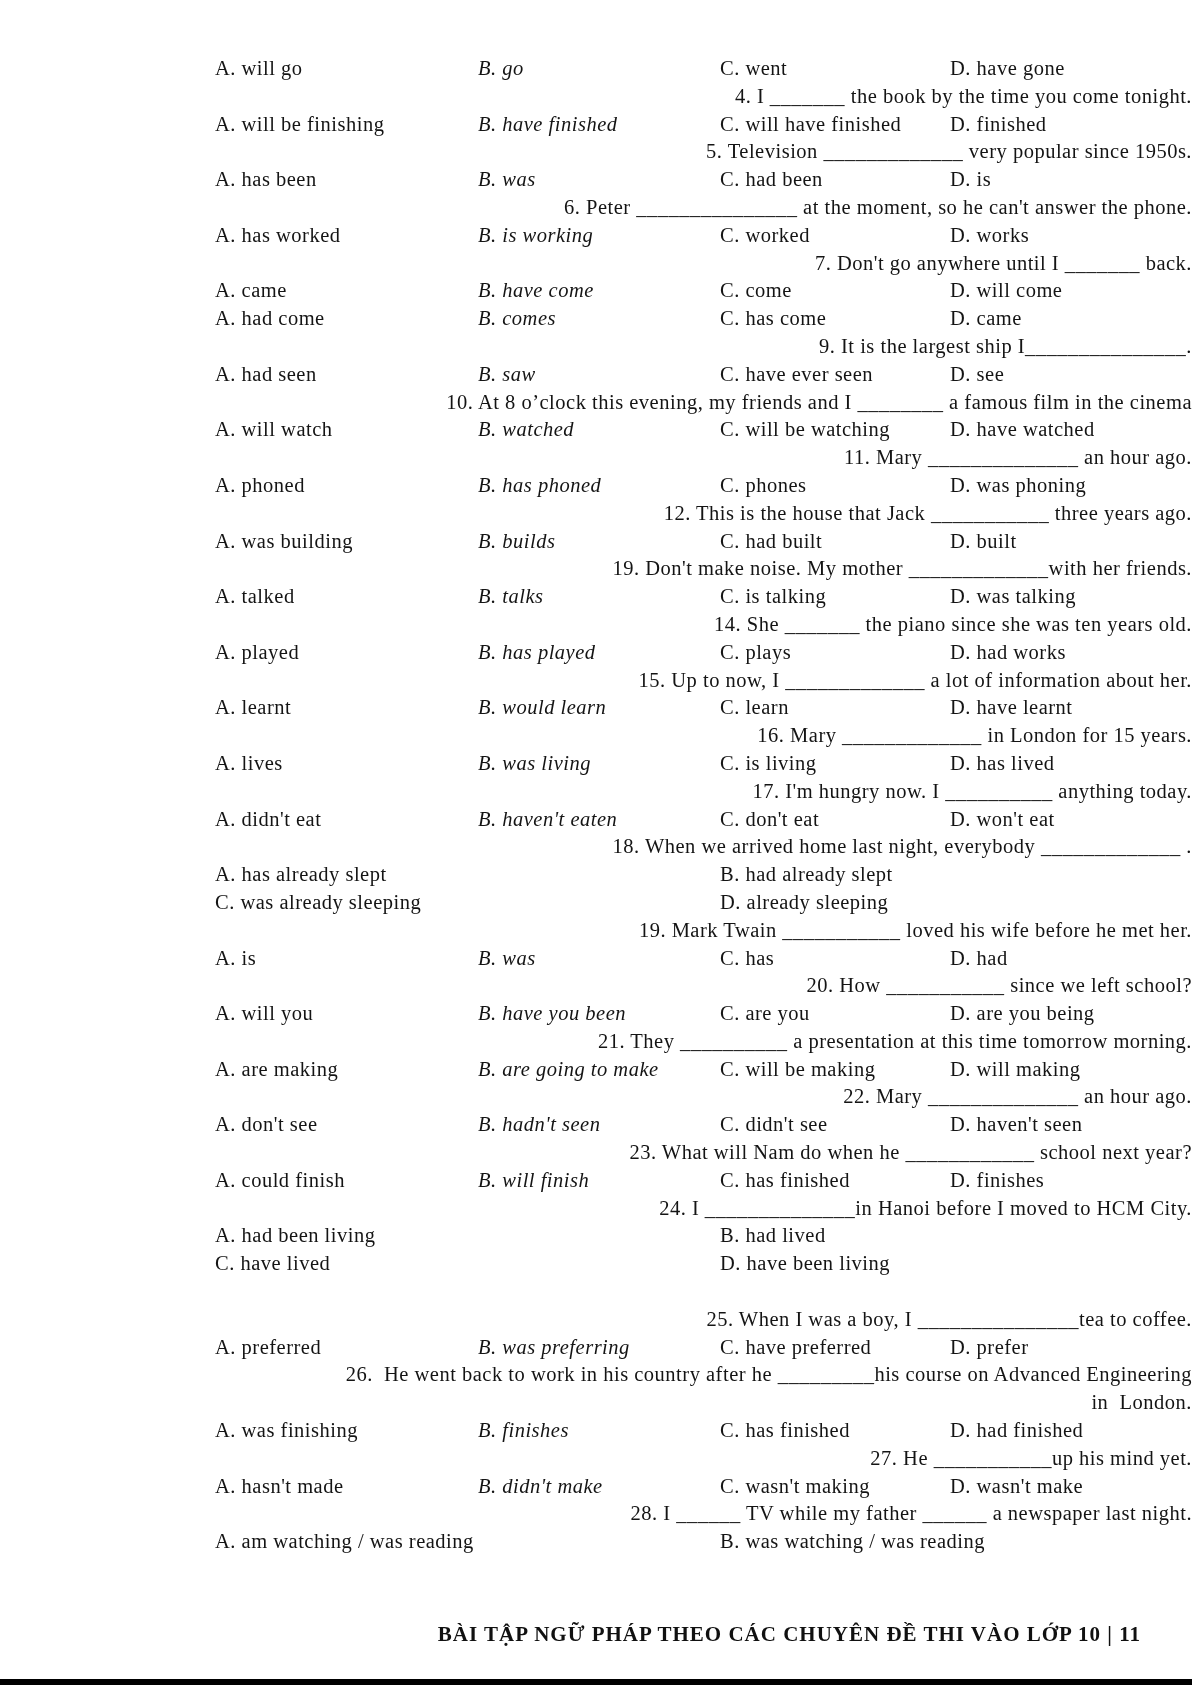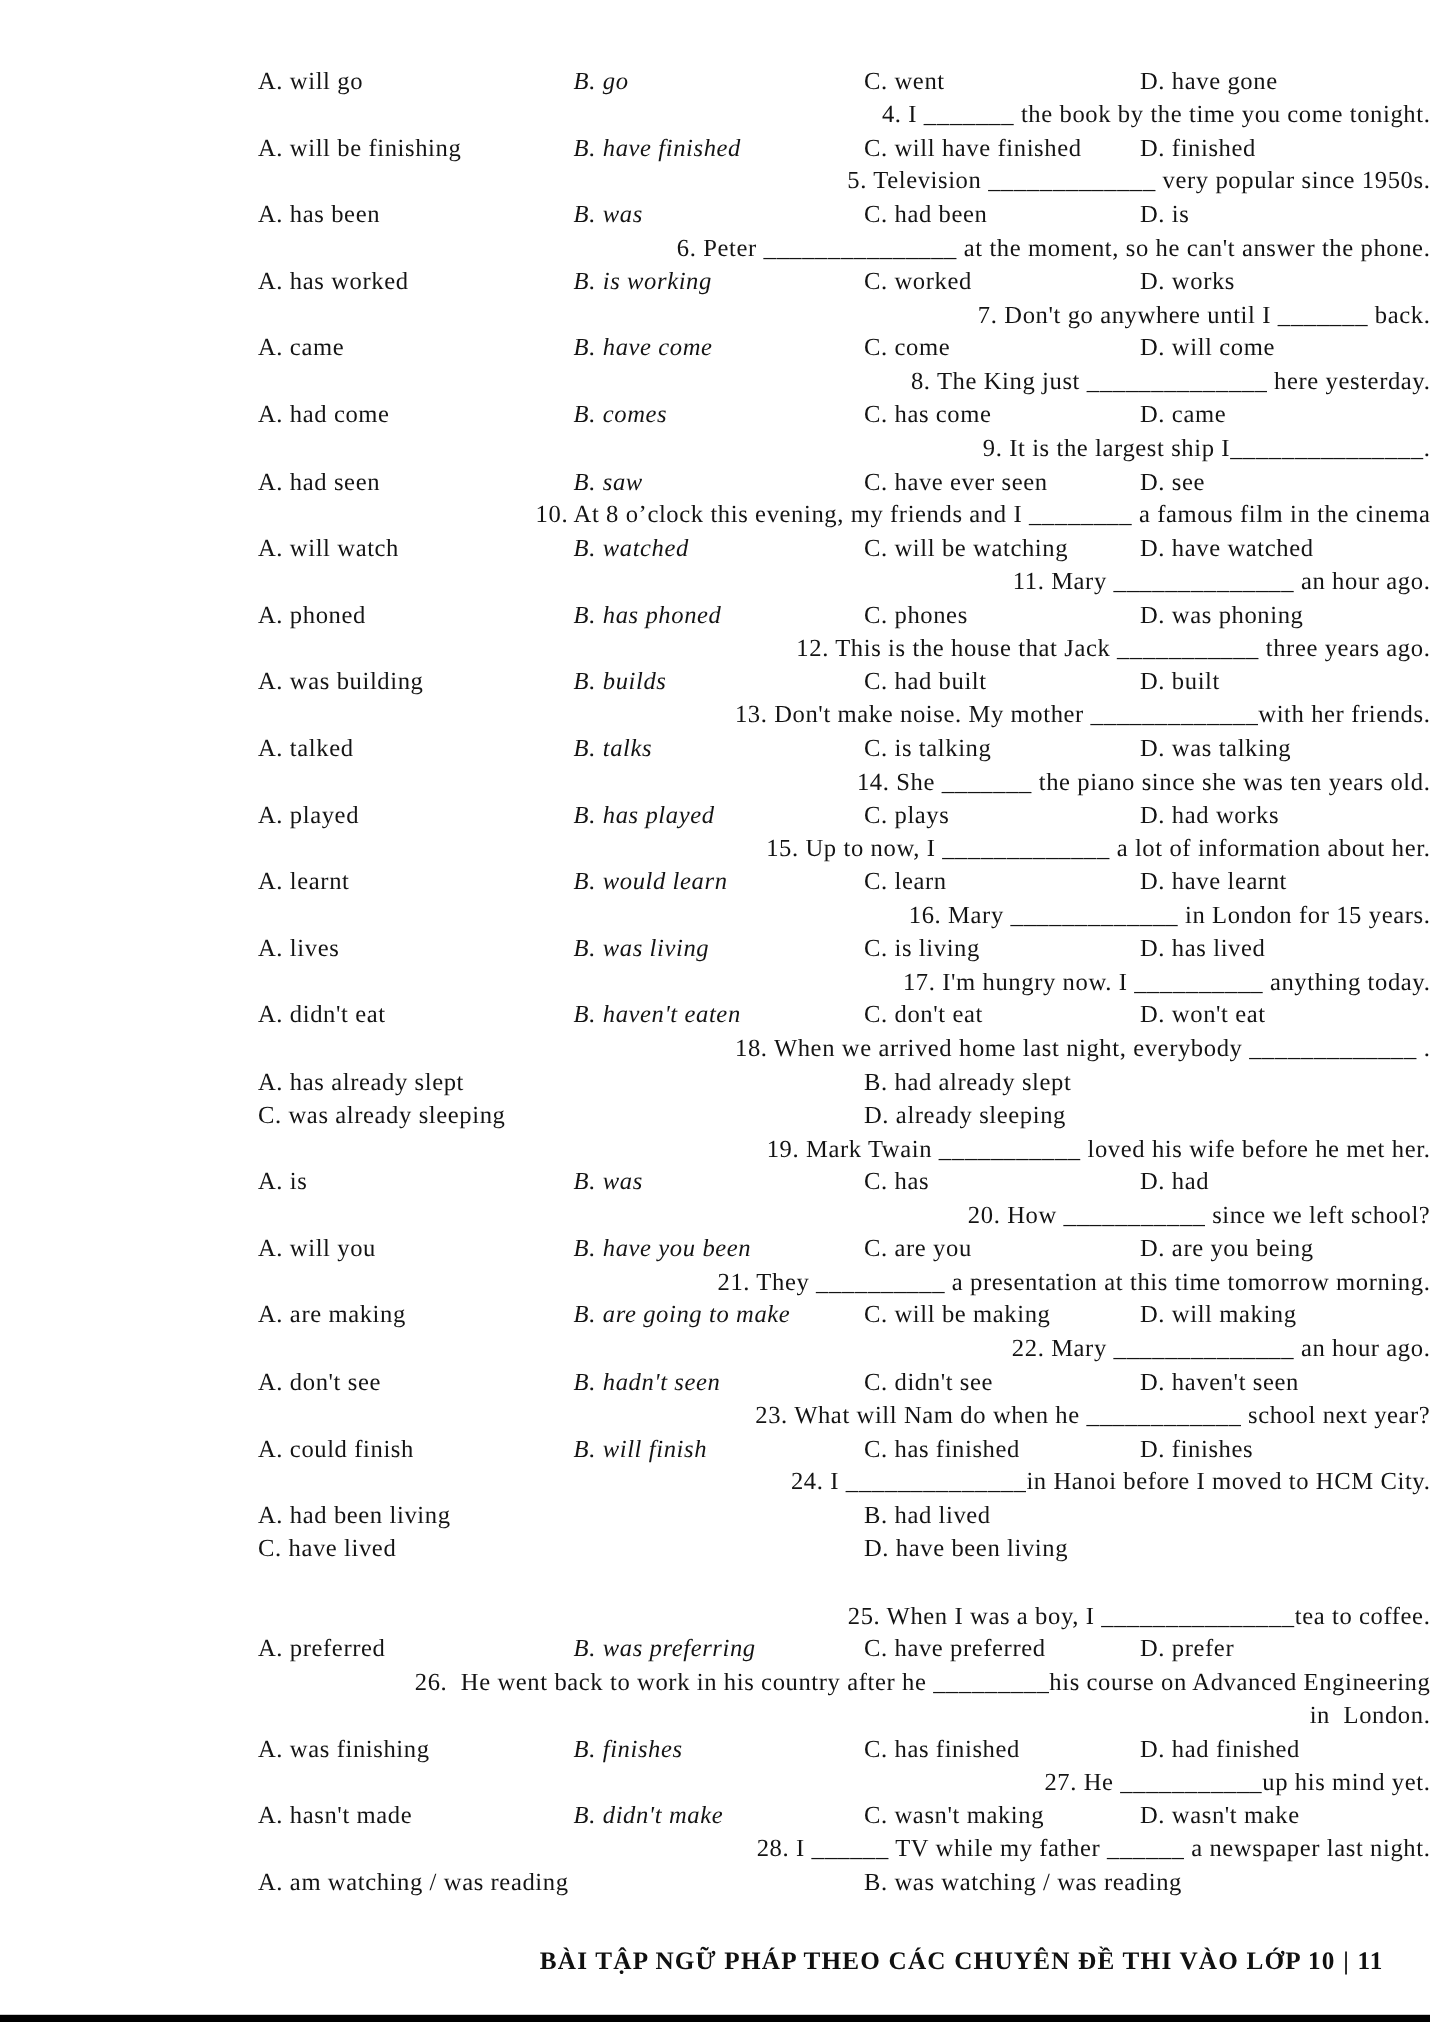--- a/index.html
+++ b/index.html
@@ -16,21 +16,21 @@
   }
   .content{position:absolute;top:55px;left:0;width:1192px;}
   .line{position:relative;height:27.8px;line-height:27.8px;white-space:pre;text-align:right;}
   .stem{padding-left:172px;}
   .opt{position:absolute;top:0;white-space:pre;}
   .col-a{left:215px;}
   .col-b{left:478px;font-style:italic;}
   .col-c{left:720px;font-family:Liberation Serif, serif;}
   .col-d{left:950px;}
   .footer{
-    position:absolute;top:1597px;left:16px;width:1137px;
+    position:absolute;top:1597px;left:4px;width:1137px;
     text-align:right;
     font-weight:bold;
     font-size:21px;
     letter-spacing:1px;
     color:#101010;
     white-space:pre;
   }
   .bottom-bar{
     position:absolute;top:1679px;left:0;
     width:1192px;height:6px;
@@ -44,31 +44,30 @@
   <div class="content" id="content">
       <div class="line opts"><span class="opt col-a">A. will go</span><span class="opt col-b">B. go</span><span class="opt col-c">C. went</span><span class="opt col-d">D. have gone</span></div>
       <div class="line stem">4. I _______ the book by the time you come tonight.</div>
       <div class="line opts"><span class="opt col-a">A. will be finishing</span><span class="opt col-b">B. have finished</span><span class="opt col-c">C. will have finished</span><span class="opt col-d">D. finished</span></div>
       <div class="line stem">5. Television _____________ very popular since 1950s.</div>
       <div class="line opts"><span class="opt col-a">A. has been</span><span class="opt col-b">B. was</span><span class="opt col-c">C. had been</span><span class="opt col-d">D. is</span></div>
       <div class="line stem">6. Peter _______________ at the moment, so he can't answer the phone.</div>
       <div class="line opts"><span class="opt col-a">A. has worked</span><span class="opt col-b">B. is working</span><span class="opt col-c">C. worked</span><span class="opt col-d">D. works</span></div>
       <div class="line stem">7. Don't go anywhere until I _______ back.</div>
       <div class="line opts"><span class="opt col-a">A. came</span><span class="opt col-b">B. have come</span><span class="opt col-c">C. come</span><span class="opt col-d">D. will come</span></div>
-      <div class="line stem">8. The King just ______________ here yesterday.</div>
       <div class="line opts"><span class="opt col-a">A. had come</span><span class="opt col-b">B. comes</span><span class="opt col-c">C. has come</span><span class="opt col-d">D. came</span></div>
       <div class="line stem">9. It is the largest ship I_______________.</div>
       <div class="line opts"><span class="opt col-a">A. had seen</span><span class="opt col-b">B. saw</span><span class="opt col-c">C. have ever seen</span><span class="opt col-d">D. see</span></div>
       <div class="line stem">10. At 8 o’clock this evening, my friends and I ________ a famous film in the cinema</div>
       <div class="line opts"><span class="opt col-a">A. will watch</span><span class="opt col-b">B. watched</span><span class="opt col-c">C. will be watching</span><span class="opt col-d">D. have watched</span></div>
       <div class="line stem">11. Mary ______________ an hour ago.</div>
       <div class="line opts"><span class="opt col-a">A. phoned</span><span class="opt col-b">B. has phoned</span><span class="opt col-c">C. phones</span><span class="opt col-d">D. was phoning</span></div>
       <div class="line stem">12. This is the house that Jack ___________ three years ago.</div>
       <div class="line opts"><span class="opt col-a">A. was building</span><span class="opt col-b">B. builds</span><span class="opt col-c">C. had built</span><span class="opt col-d">D. built</span></div>
-      <div class="line stem">13. Don't make noise. My mother _____________with her friends.</div>
+      <div class="line stem">19. Don't make noise. My mother _____________with her friends.</div>
       <div class="line opts"><span class="opt col-a">A. talked</span><span class="opt col-b">B. talks</span><span class="opt col-c">C. is talking</span><span class="opt col-d">D. was talking</span></div>
       <div class="line stem">14. She _______ the piano since she was ten years old.</div>
       <div class="line opts"><span class="opt col-a">A. played</span><span class="opt col-b">B. has played</span><span class="opt col-c">C. plays</span><span class="opt col-d">D. had works</span></div>
       <div class="line stem">15. Up to now, I _____________ a lot of information about her.</div>
       <div class="line opts"><span class="opt col-a">A. learnt</span><span class="opt col-b">B. would learn</span><span class="opt col-c">C. learn</span><span class="opt col-d">D. have learnt</span></div>
       <div class="line stem">16. Mary _____________ in London for 15 years.</div>
       <div class="line opts"><span class="opt col-a">A. lives</span><span class="opt col-b">B. was living</span><span class="opt col-c">C. is living</span><span class="opt col-d">D. has lived</span></div>
       <div class="line stem">17. I'm hungry now. I __________ anything today.</div>
       <div class="line opts"><span class="opt col-a">A. didn't eat</span><span class="opt col-b">B. haven't eaten</span><span class="opt col-c">C. don't eat</span><span class="opt col-d">D. won't eat</span></div>
       <div class="line stem">18. When we arrived home last night, everybody _____________ .</div>

